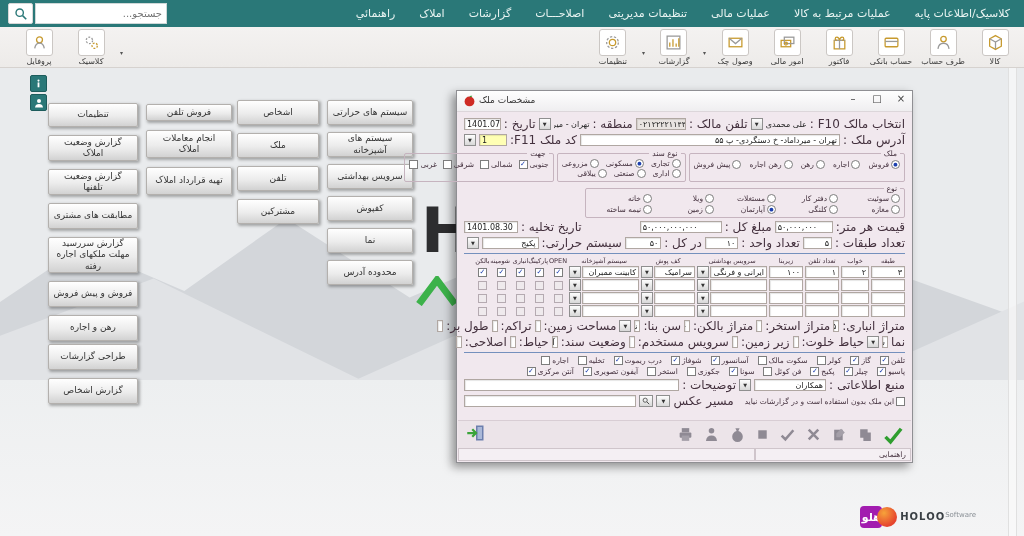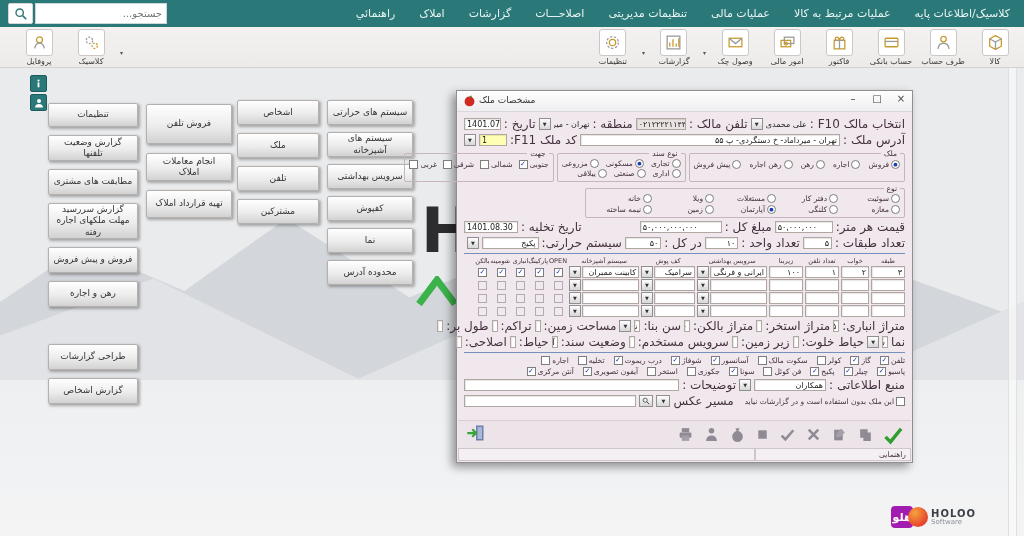--- a/index.html
+++ b/index.html
@@ -60,21 +60,21 @@
   .w1{width:34px}.w2{width:28px}.w3{width:34px}.w4{width:34px}.w5{width:70px}.w6{width:54px}.w7{width:70px}.wc{width:17px}
   .strip{position:absolute;left:1px;right:1px;bottom:14px;height:27px;background:#ece4e9;border-top:1px solid #d8cdd4;display:flex;align-items:center}
   .strip-icons{position:absolute;right:8px;display:flex;gap:9px;align-items:center}
   .statusbar{position:absolute;left:1px;right:1px;bottom:1px;height:13px;display:flex;direction:rtl}
   .sb-pane{border:1px solid #cfc5cb;background:#f4eff3;box-sizing:border-box;font-size:7.5px;color:#44313e;display:flex;align-items:center;padding:0 4px}
   .sb-r{width:156px}.sb-l{flex:1}
   
   .brand{position:absolute;right:48px;bottom:8px;display:flex;align-items:center;gap:3px;z-index:3}
   .brand-sq{width:22px;height:22px;background:#a21caf;border-radius:4px;color:#fff;font-size:11px;font-weight:bold;display:flex;align-items:center;justify-content:center}
   .brand-circle{width:20px;height:20px;border-radius:50%;background:radial-gradient(circle at 35% 30%,#f6a33a,#e6442e 70%);margin-left:-8px}
-  .brand-text{display:flex;flex-direction:column;line-height:1}
+  .brand-text{display:flex;flex-direction:row;line-height:1}
   .brand-en{font-size:10px;font-weight:bold;color:#3a4045;letter-spacing:1px}
   .brand-sub{font-size:7px;color:#8a9096}
 </style>
 </head>
 <body>
 
 <div class="screen">
 
   <div class="bg">
     <div class="mtn1"></div>
@@ -217,32 +217,33 @@
   </div>
   <div class="mini-btn" style="left:30px;top:94px">
     <svg width="10" height="10" viewBox="0 0 10 10">
         <circle cx="5" cy="3" r="2" fill="#fff"></circle>
         <path d="M1 9.5c.4-2.4 1.8-3.4 4-3.4s3.6 1 4 3.4z" fill="#fff"></path>
       </svg>
   </div>
 
   <div class="pcol" style="left:48px;top:103px;width:90px;gap:8px">
     <div class="pbtn" style="height:24px">تنظیمات</div>
+    <div class="pbtn" style="height:26px">گزارش وضعیت املاک</div>
     <div class="pbtn" style="height:26px">گزارش وضعیت تلفنها</div>
     <div class="pbtn" style="height:26px">مطابقت های مشتری</div>
     <div class="pbtn" style="height:36px">گزارش سررسید مهلت ملکهای اجاره رفته</div>
     <div class="pbtn" style="height:26px">فروش و پیش فروش</div>
     <div class="pbtn" style="height:26px">رهن و اجاره</div>
   </div>
   <div class="pcol" style="left:48px;top:344px;width:90px;gap:8px">
     <div class="pbtn" style="height:26px">طراحی گزارشات</div>
     <div class="pbtn" style="height:26px">گزارش اشخاص</div>
   </div>
   <div class="pcol" style="left:146px;top:104px;width:86px;gap:9px">
-    <div class="pbtn" style="height:40px">فروش تلفن</div>
+    <div class="pbtn" style="height:17px">فروش تلفن</div>
     <div class="pbtn" style="height:28px">انجام معاملات املاک</div>
     <div class="pbtn" style="height:28px">تهیه قرارداد املاک</div>
   </div>
   <div class="pcol" style="left:237px;top:100px;width:82px;gap:8px">
     <div class="pbtn" style="height:25px">اشخاص</div>
     <div class="pbtn" style="height:25px">ملک</div>
     <div class="pbtn" style="height:25px">تلفن</div>
     <div class="pbtn" style="height:25px">مشترکین</div>
   </div>
   <div class="pcol" style="left:327px;top:100px;width:86px;gap:7px">

